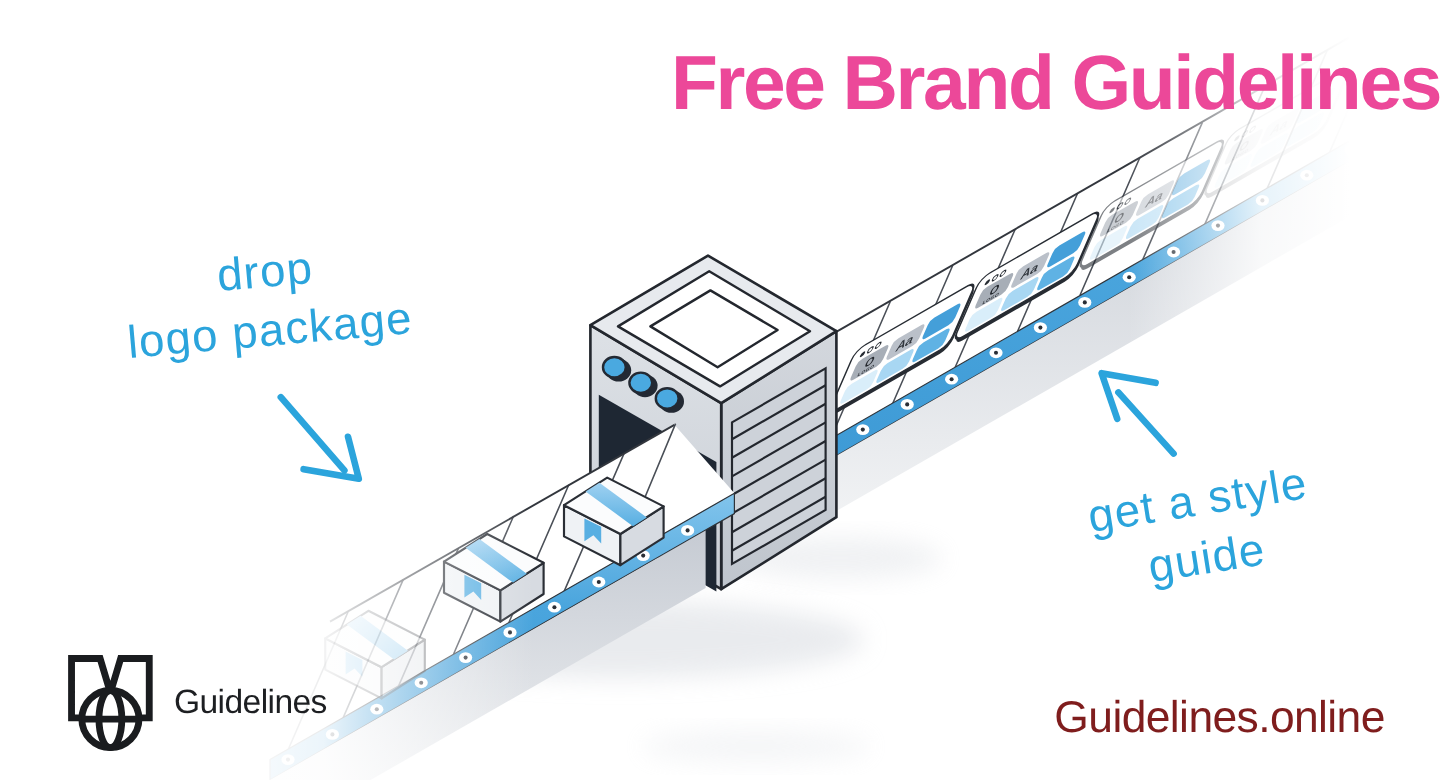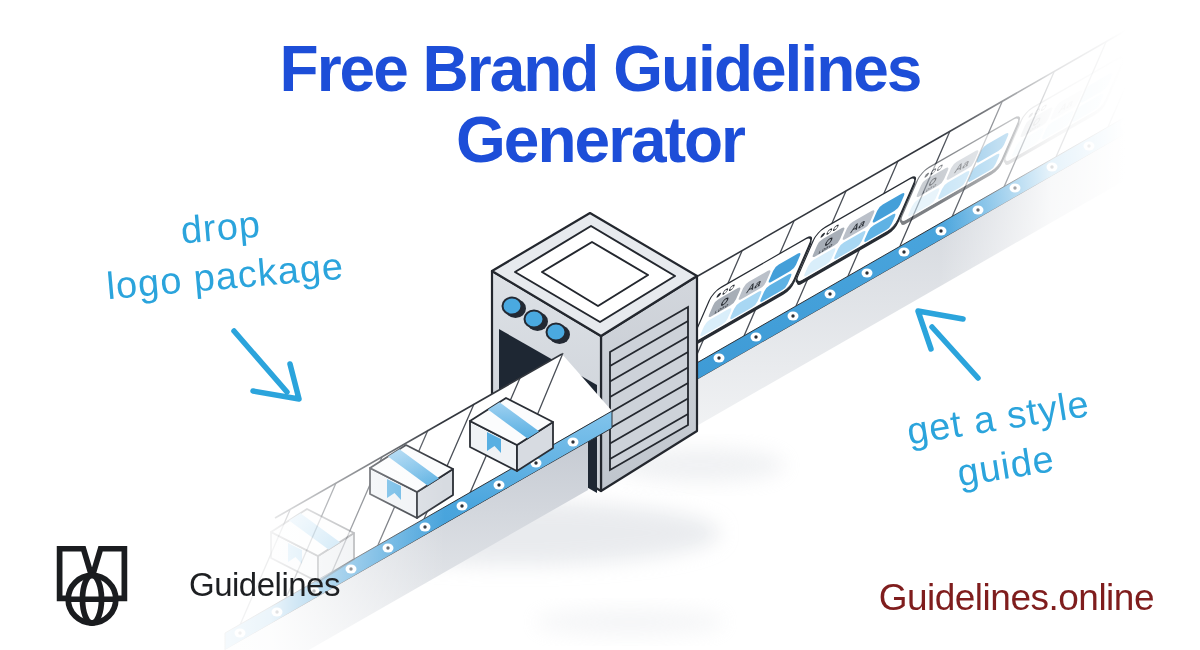--- a/index.html
+++ b/index.html
@@ -1,27 +1,27 @@
 <!DOCTYPE html>
 <html><head>
 <meta charset="utf-8">
 <style>
   html,body{margin:0;padding:0;background:#ffffff;}
   .stage{position:relative;width:1200px;height:650px;overflow:hidden;background:#ffffff;
          font-family:"Liberation Sans",sans-serif;}
   .scene{position:absolute;inset:0;z-index:1;}
   .txt{position:absolute;z-index:2;}
-  .title{left:0;right:0;top:34px;text-align:center;font-size:64px;line-height:71px;
-         font-weight:700;letter-spacing:-2px;color:#1d4ed8;}
+  .title{left:0;right:0;top:34px;text-align:right;font-size:64px;line-height:71px;
+         font-weight:700;letter-spacing:-2px;color:#ec4899;}
   .note{color:#2BA4DC;text-align:center;font-weight:500;font-size:38px;line-height:49px;
         letter-spacing:1px;}
   .note-left{left:58px;top:203px;width:330px;transform:rotate(-5deg);}
   .note-right{left:852px;top:393px;width:300px;transform:rotate(-9deg);}
   .brand{left:52px;top:541px;display:flex;align-items:center;gap:13px;}
-  .brand-text{font-size:33px;line-height:35px;font-weight:500;letter-spacing:-0.5px;color:#1D1F22;margin-left:44px;}
+  .brand-text{font-size:28px;line-height:35px;font-weight:500;letter-spacing:-0.5px;color:#1D1F22;}
   .domain{right:46px;top:577px;font-size:37px;font-weight:500;letter-spacing:-0.5px;color:#7f1d1d;}
   .cardO{font:700 11px "Liberation Sans",sans-serif;text-anchor:middle;fill:#23272D;}
   .cardLogo{font:700 4.6px "Liberation Sans",sans-serif;text-anchor:middle;letter-spacing:0.6px;fill:#23272D;}
   .cardAa{font:700 12.5px "Liberation Sans",sans-serif;text-anchor:middle;fill:#32373E;}
 </style>
 </head>
 <body>
 
 <div class="stage">
 
@@ -182,21 +182,20 @@
       <path d="M290,364 L299,399 L253,391" stroke="#2BA4DC"></path>
     </g>
     <g stroke-width="5.5" stroke-linecap="round" stroke-linejoin="round" fill="none" stroke="#2BA4DC">
       <path d="M978,378 L932,327" stroke="#2BA4DC"></path>
       <path d="M963,319 L918,311 L931,349" stroke="#2BA4DC"></path>
     </g>
   </svg>
 
   <div class="txt title">
     <div>Free Brand Guidelines</div>
-    <div>Generator</div>
   </div>
 
   <div class="txt note note-left">
     <div>drop</div>
     <div>logo package</div>
   </div>
 
   <div class="txt note note-right">
     <div>get a style</div>
     <div>guide</div>

